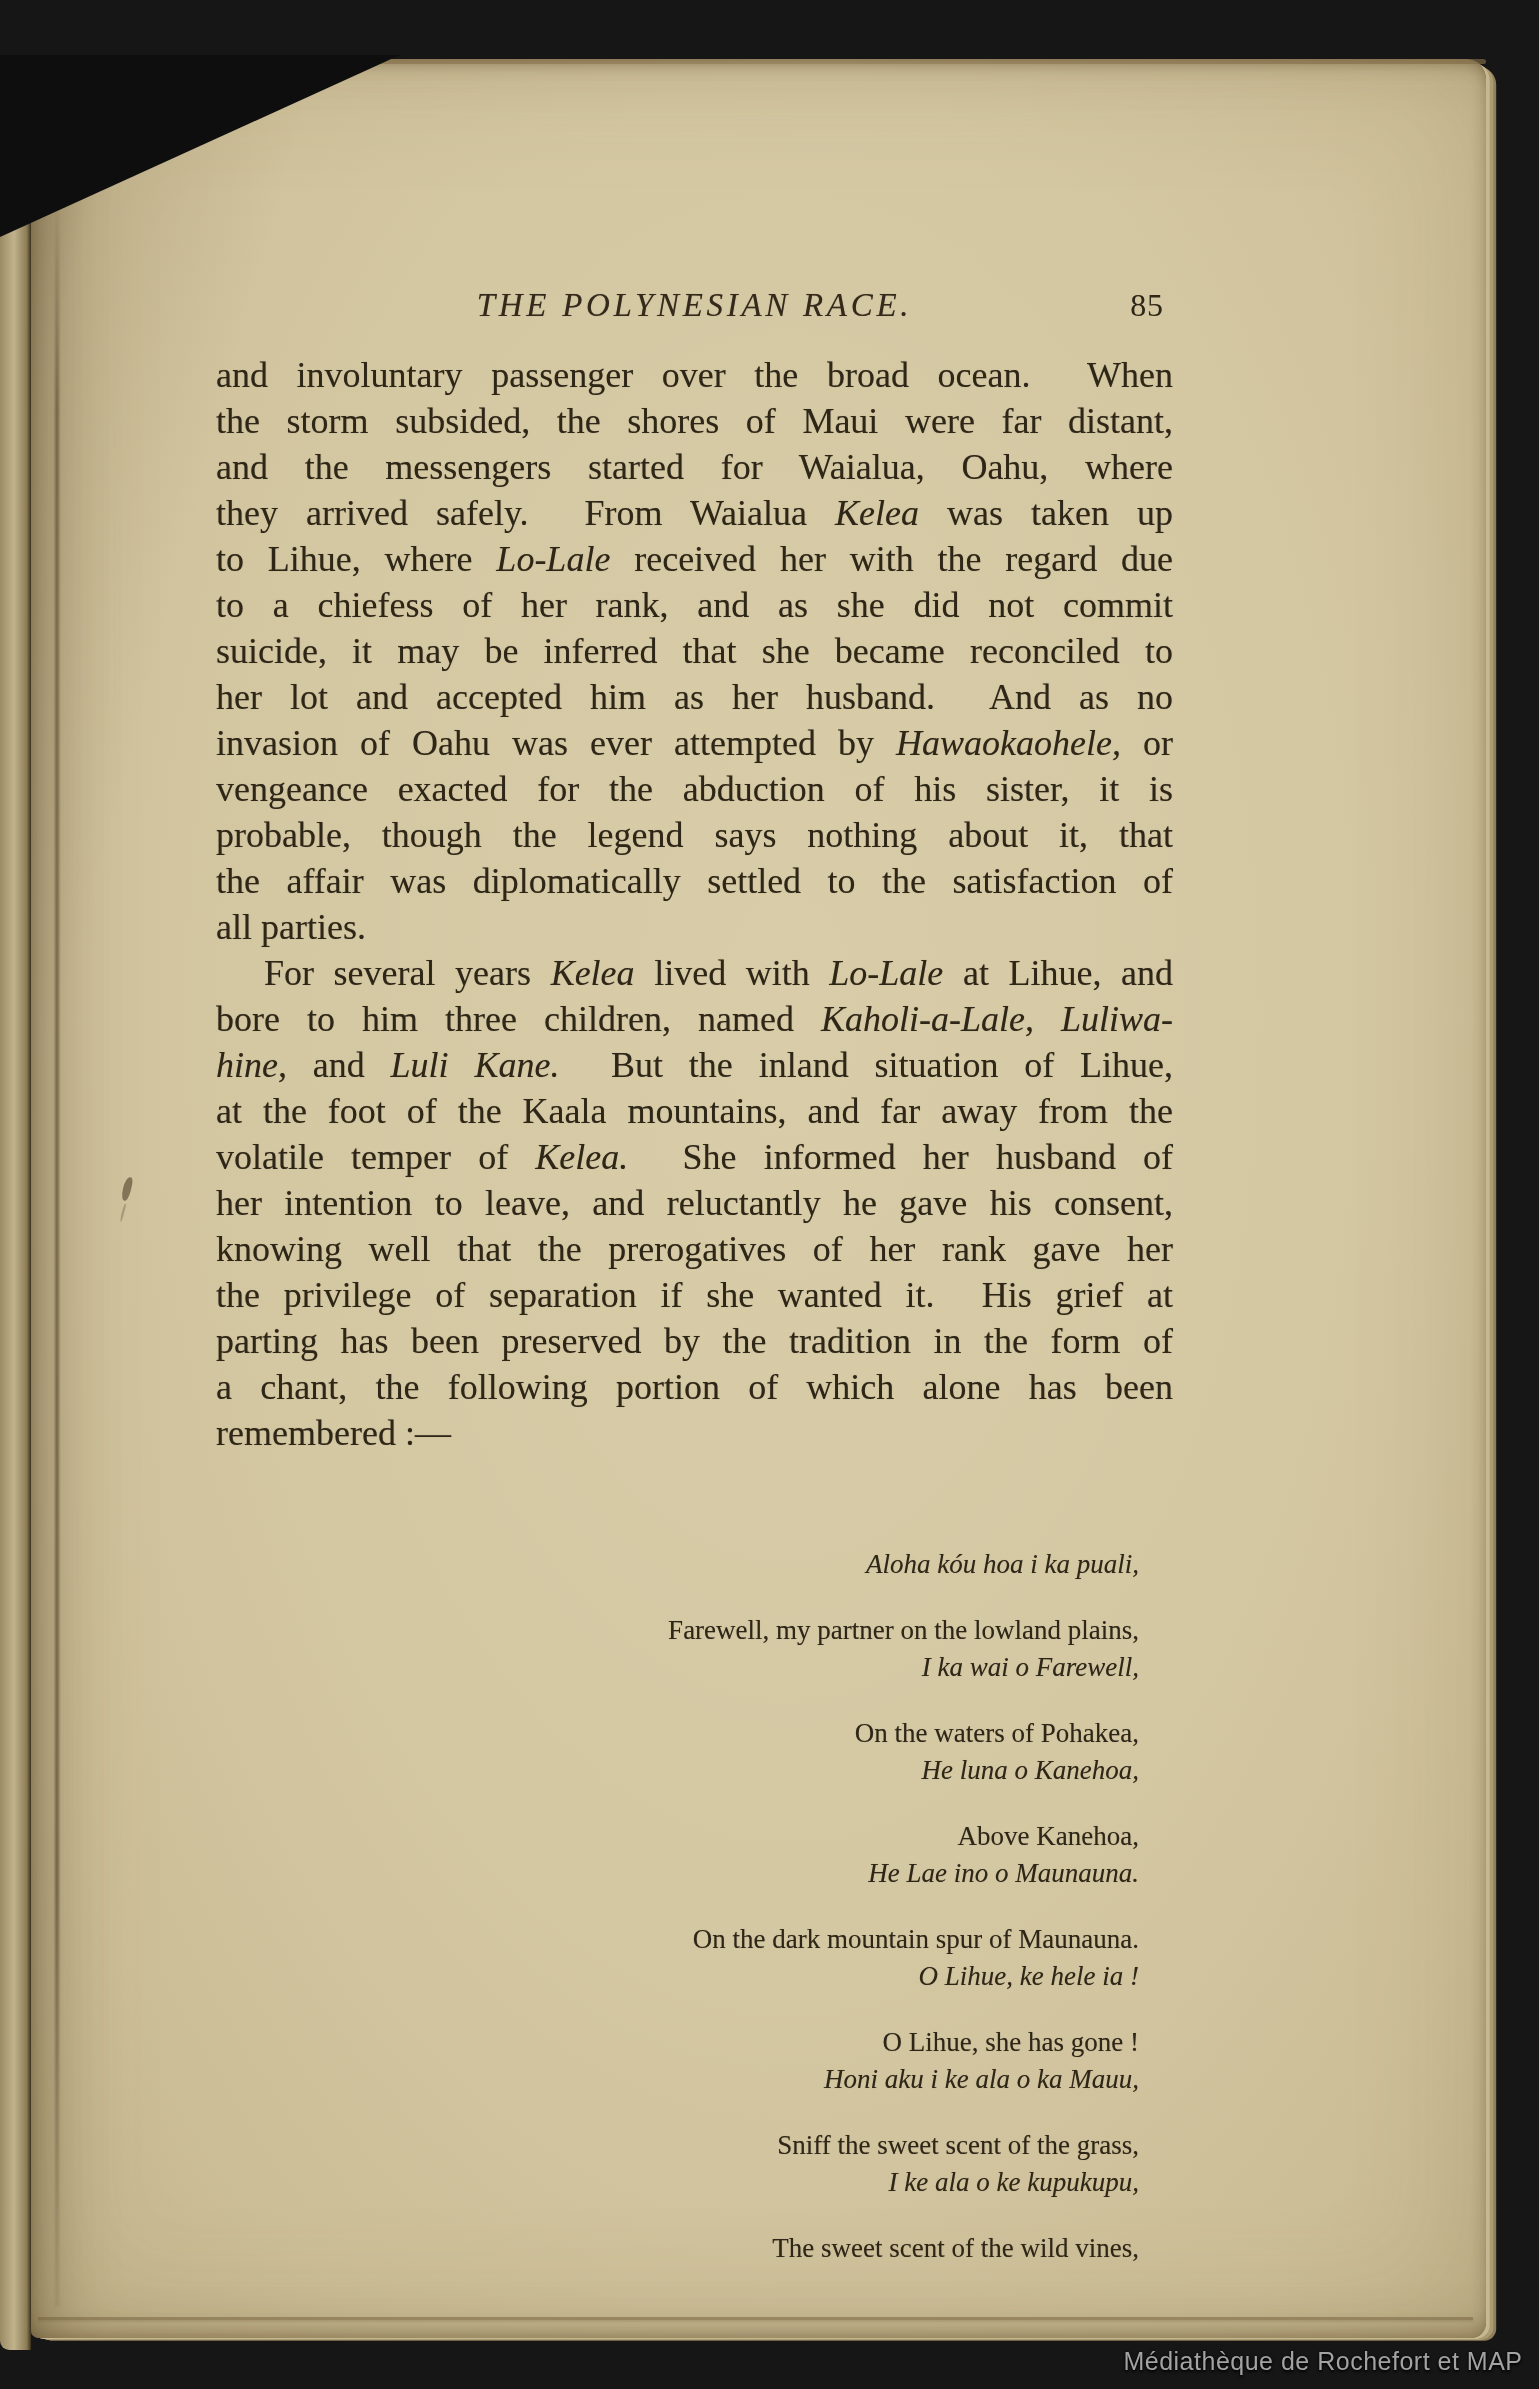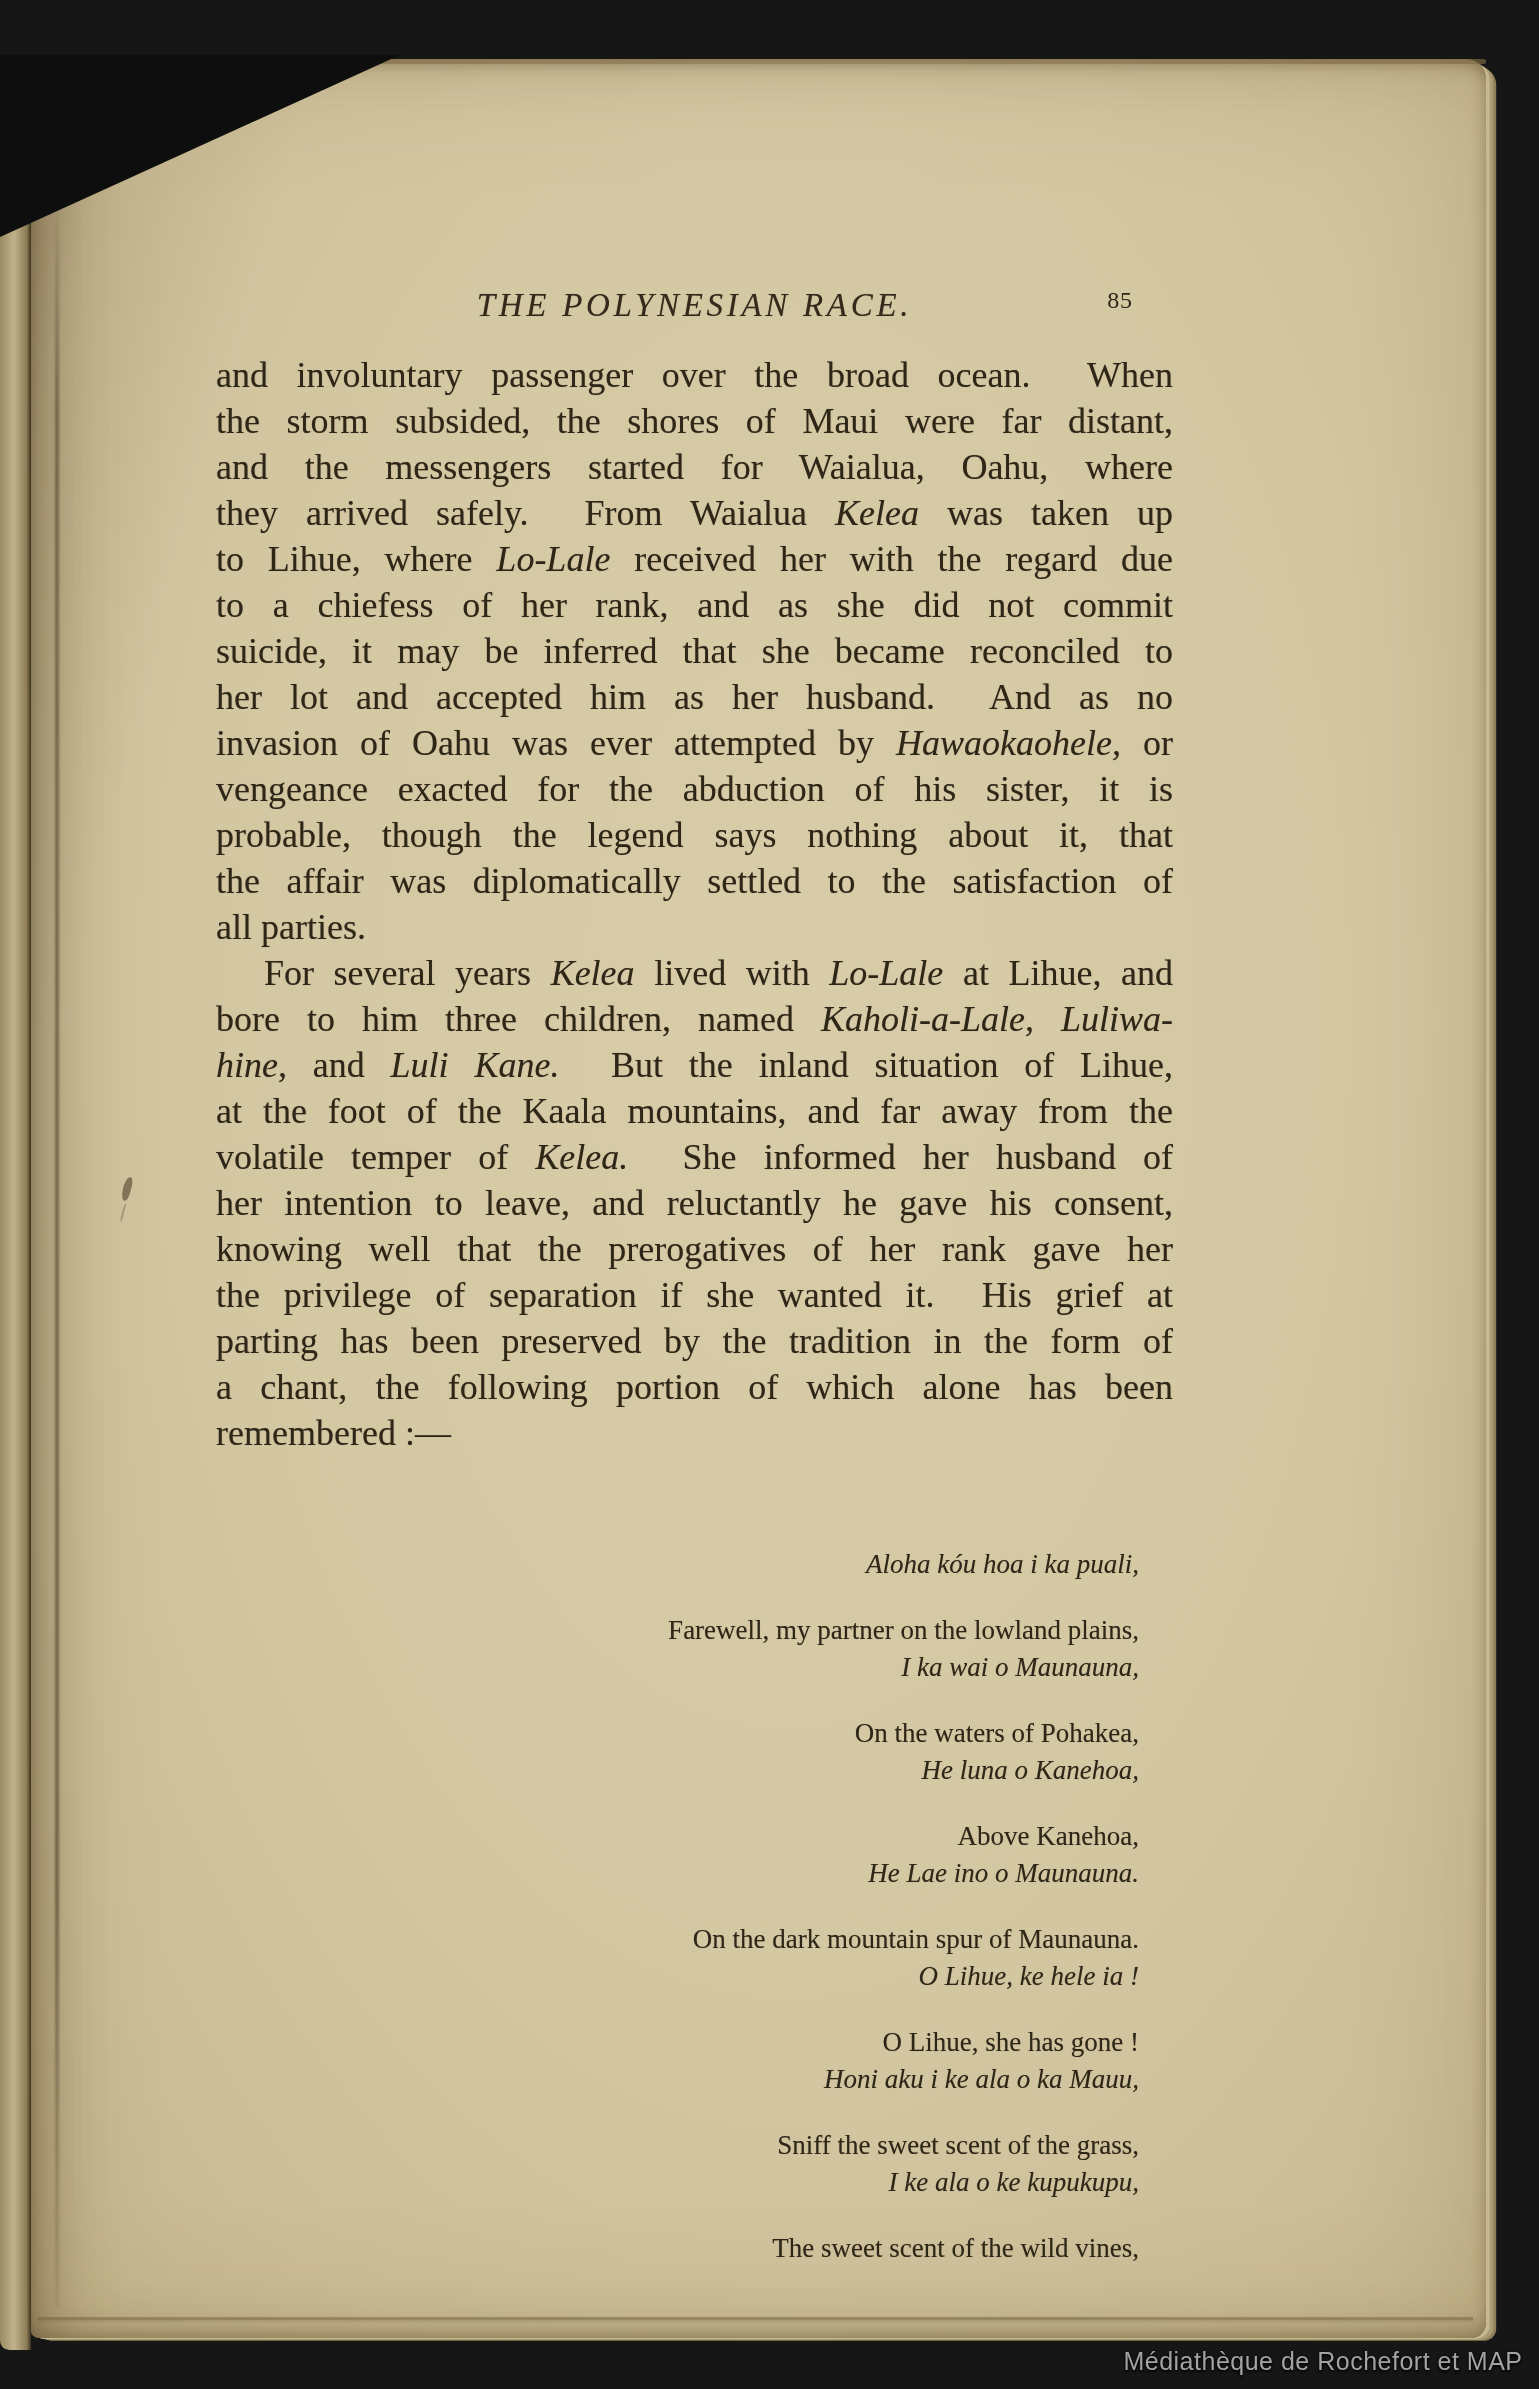--- a/index.html
+++ b/index.html
@@ -69,22 +69,22 @@
     position:absolute; top:228px; left:0; width:100%;
     text-align:center;
   }
   .running-head .title {
     font-style:italic; font-size:33px; letter-spacing:3.7px;
     color:#34291a;
     text-shadow:0 0 0.9px rgba(46,38,23,0.4);
     text-align:center;
   }
   .running-head .pagenum {
-    position:absolute; right:40px; top:0;
-    font-size:24px; letter-spacing:0.9px; font-style:normal;
+    position:absolute; right:9px; top:0;
+    font-size:32px; letter-spacing:0.9px; font-style:normal;
     color:#2e2617;
   }
   .body-text {
     position:absolute; top:293px; left:0; width:100%;
     font-size:36px; line-height:46px;
     text-shadow:0 0 0.9px rgba(46,38,23,0.35);
   }
   .bodyline { white-space:pre-wrap; text-align:left; height:46px; }
   .bodyline.just { text-align:justify; text-align-last:justify; }
   .it { font-style:italic; }
@@ -154,21 +154,21 @@
           <div class="bodyline just"><span>knowing well that the prerogatives of her rank gave her</span></div>
           <div class="bodyline just"><span>the privilege of separation if she wanted it.  His grief at</span></div>
           <div class="bodyline just"><span>parting has been preserved by the tradition in the form of</span></div>
           <div class="bodyline just"><span>a chant, the following portion of which alone has been</span></div>
           <div class="bodyline"><span>remembered :—</span></div>
         </div>
 
       <div class="poem" id="poem">
           <div class="poemline hawaiian">Aloha kóu hoa i ka puali,</div>
           <div class="poemline translation">Farewell, my partner on the lowland plains,</div>
-          <div class="poemline hawaiian">I ka wai o Maunauna,</div>
+          <div class="poemline hawaiian">I ka wai o Farewell,</div>
           <div class="poemline translation">On the waters of Pohakea,</div>
           <div class="poemline hawaiian">He luna o Kanehoa,</div>
           <div class="poemline translation">Above Kanehoa,</div>
           <div class="poemline hawaiian">He Lae ino o Maunauna.</div>
           <div class="poemline translation">On the dark mountain spur of Maunauna.</div>
           <div class="poemline hawaiian">O Lihue, ke hele ia !</div>
           <div class="poemline translation">O Lihue, she has gone !</div>
           <div class="poemline hawaiian">Honi aku i ke ala o ka Mauu,</div>
           <div class="poemline translation">Sniff the sweet scent of the grass,</div>
           <div class="poemline hawaiian">I ke ala o ke kupukupu,</div>

